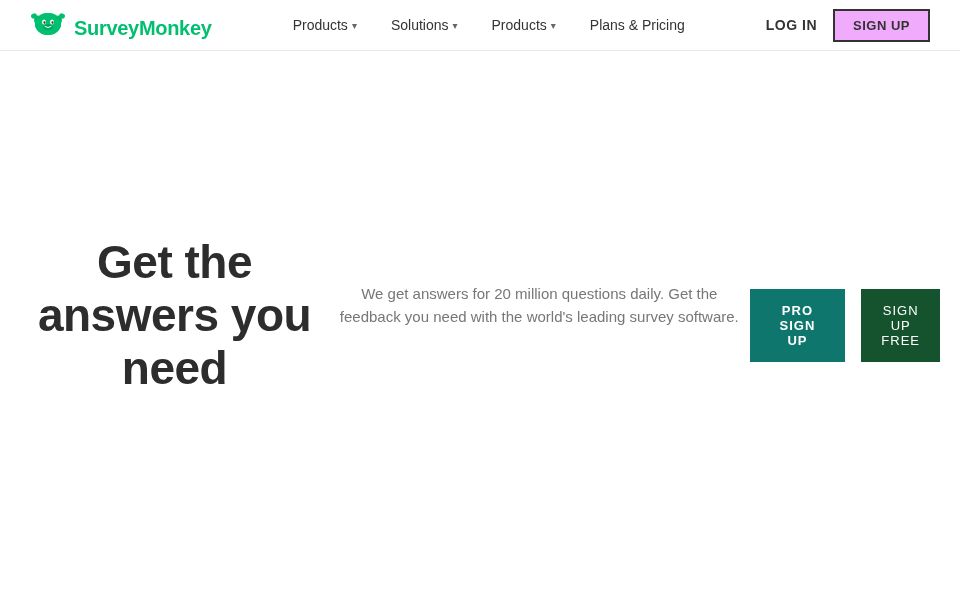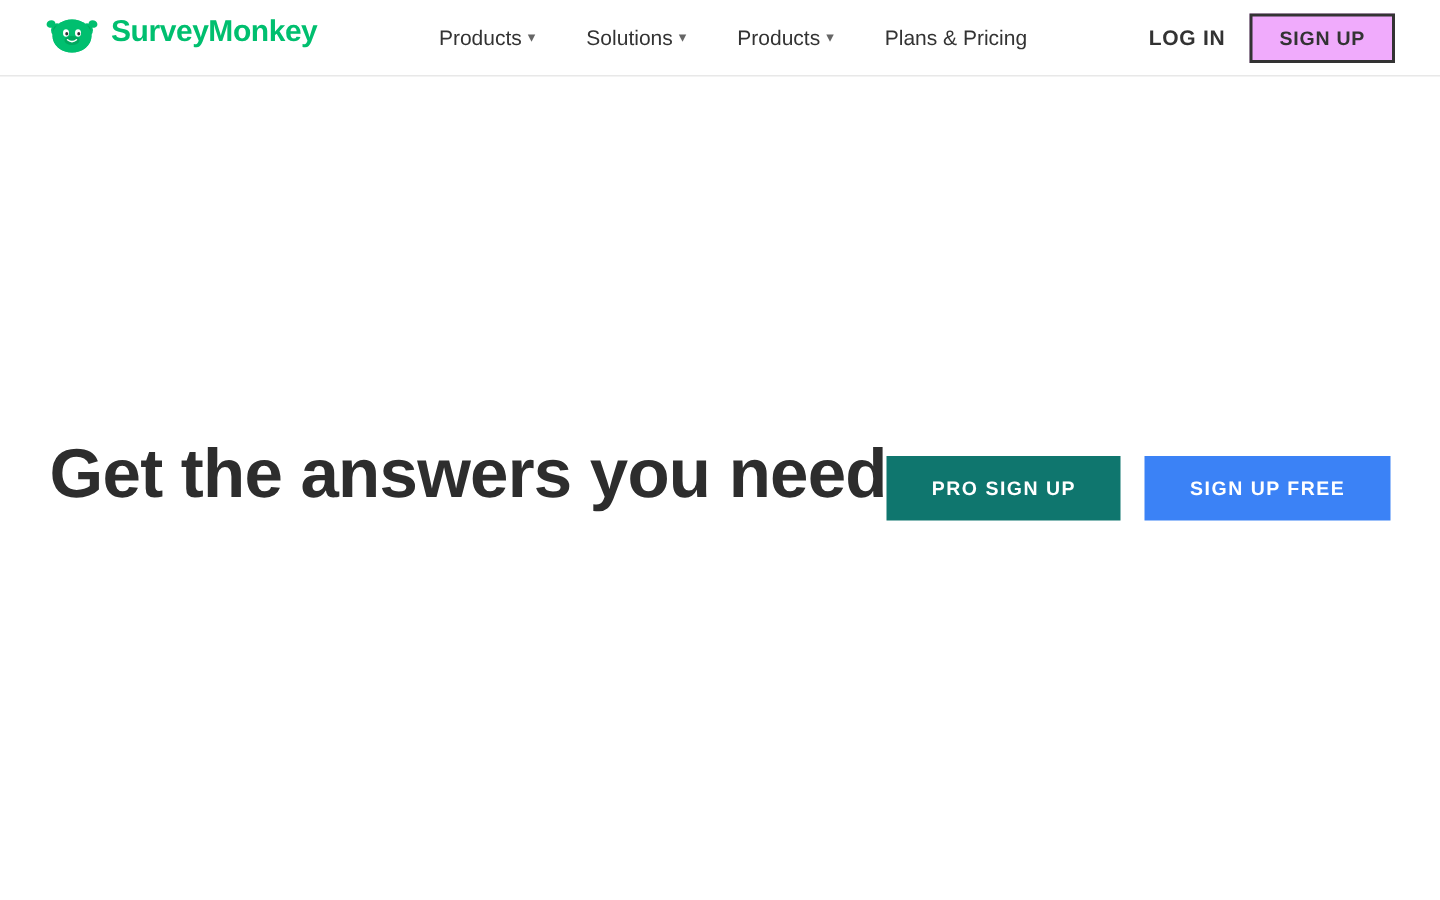--- a/index.html
+++ b/index.html
@@ -22,21 +22,21 @@
       align-items: center;
       justify-content: space-between;
       padding: 0 30px;
       height: 51px;
       border-bottom: 1px solid #e8e8e8;
       background: #ffffff;
     }
 
     .logo-area {
       display: flex;
-      align-items: flex-start;
+      align-items: flex-end;
       gap: 8px;
       text-decoration: none;
     }
 
     .logo-icon {
       width: 36px;
       height: 30px;
     }
 
     .logo-text {
@@ -147,26 +147,26 @@
       border: none;
       padding: 14px 30px;
       font-size: 13px;
       font-weight: 700;
       letter-spacing: 1px;
       text-transform: uppercase;
       cursor: pointer;
     }
 
     .btn-free {
-      background: #3b82f6;
+      background: #14532d;
       color: #ffffff;
       border: none;
-      padding: 14px 30px;
+      padding: 14px 20px;
       font-size: 13px;
-      font-weight: 700;
+      font-weight: 400;
       letter-spacing: 1px;
       text-transform: uppercase;
       cursor: pointer;
     }
   </style>
 </head>
 <body>
 
 <header>
   <a class="logo-area" href="#">
@@ -209,17 +209,18 @@
   </nav>
 
   <div class="header-actions">
     <button class="btn-login">LOG IN</button>
     <button class="btn-signup">SIGN UP</button>
   </div>
 </header>
 
 <main>
   <h1 class="hero-title">Get the answers you need</h1>
+  <p class="hero-subtitle">We get answers for 20 million questions daily. Get the feedback you need with the world's leading survey software.</p>
   <div class="cta-buttons">
     <button class="btn-pro">PRO SIGN UP</button>
     <button class="btn-free">SIGN UP FREE</button>
   </div>
 </main>
 
 </body></html>

